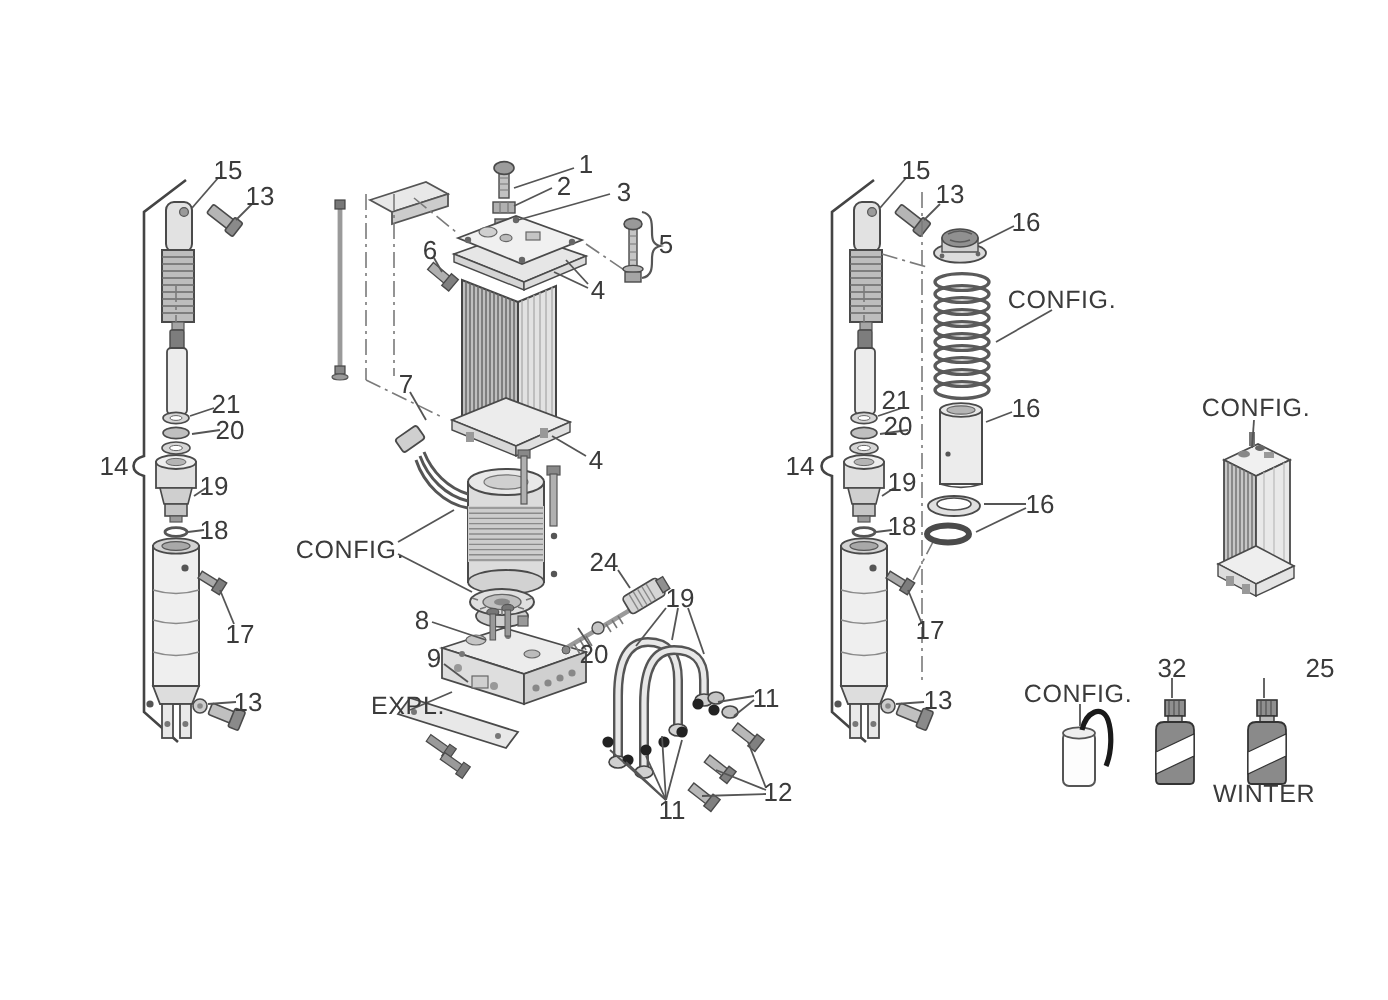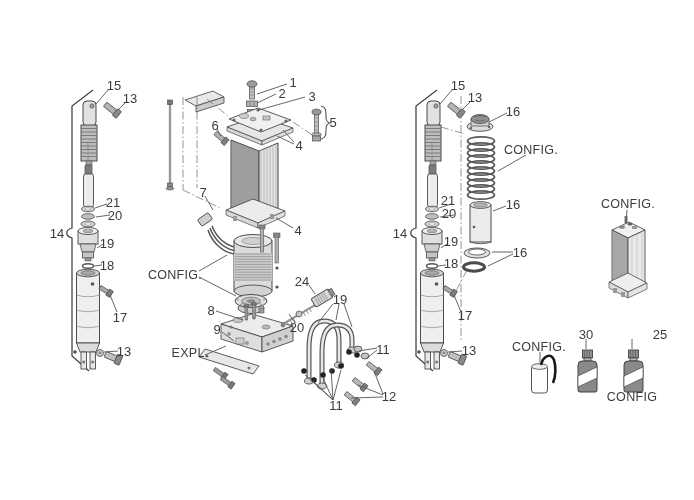--- a/index.html
+++ b/index.html
@@ -410,26 +410,26 @@
   <span class="co" style="left:120px;top:317px">17</span>
   <span class="co" style="left:465px;top:315px">17</span>
   <span class="co" style="left:107px;top:265px">18</span>
   <span class="co" style="left:451px;top:263px">18</span>
   <span class="co" style="left:107px;top:243px">19</span>
   <span class="co" style="left:451px;top:241px">19</span>
   <span class="co" style="left:115px;top:215px">20</span>
   <span class="co" style="left:449px;top:213px">20</span>
   <span class="co" style="left:113px;top:202px">21</span>
   <span class="co" style="left:448px;top:200px">21</span>
-  <span class="co" style="left:586px;top:334px">30</span>
+  <span class="co" style="left:586px;top:334px">32</span>
   <span class="co" style="left:297px;top:327px">20</span>
   <span class="co" style="left:302px;top:281px">24</span>
   <span class="co" style="left:660px;top:334px">25</span>
 
   <span class="co lbl" style="left:175px;top:275px">CONFIG.</span>
   <span class="co lbl" style="left:531px;top:150px">CONFIG.</span>
   <span class="co lbl" style="left:628px;top:204px">CONFIG.</span>
   <span class="co lbl" style="left:539px;top:347px">CONFIG.</span>
-  <span class="co lbl" style="left:190px;top:353px">EXPL.</span>
-  <span class="co lbl" style="left:632px;top:397px">CONFIG</span>
+  <span class="co lbl" style="left:204px;top:353px">EXPL.</span>
+  <span class="co lbl" style="left:632px;top:397px">WINTER</span>
 </div>
 
 </div>
 
 </body></html>

